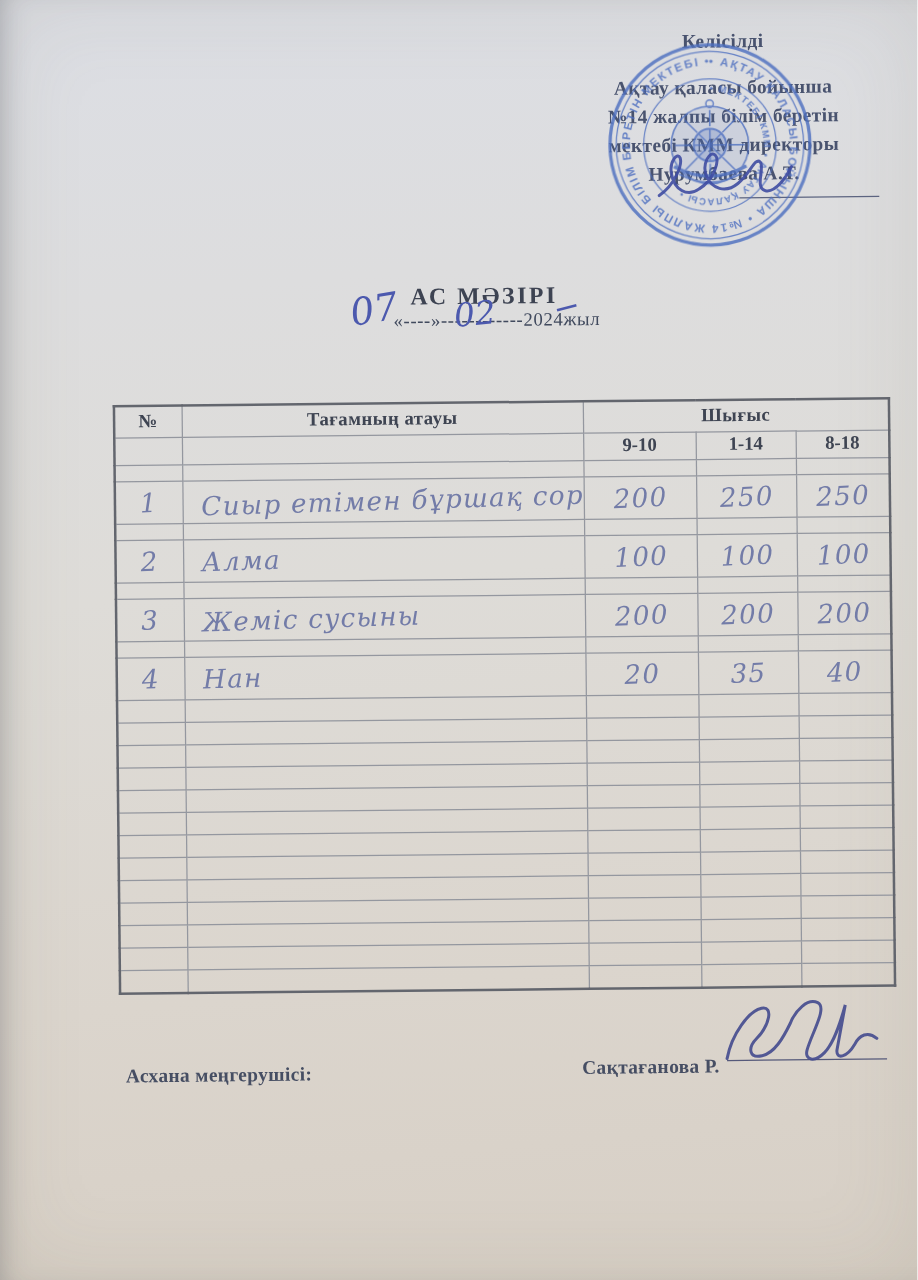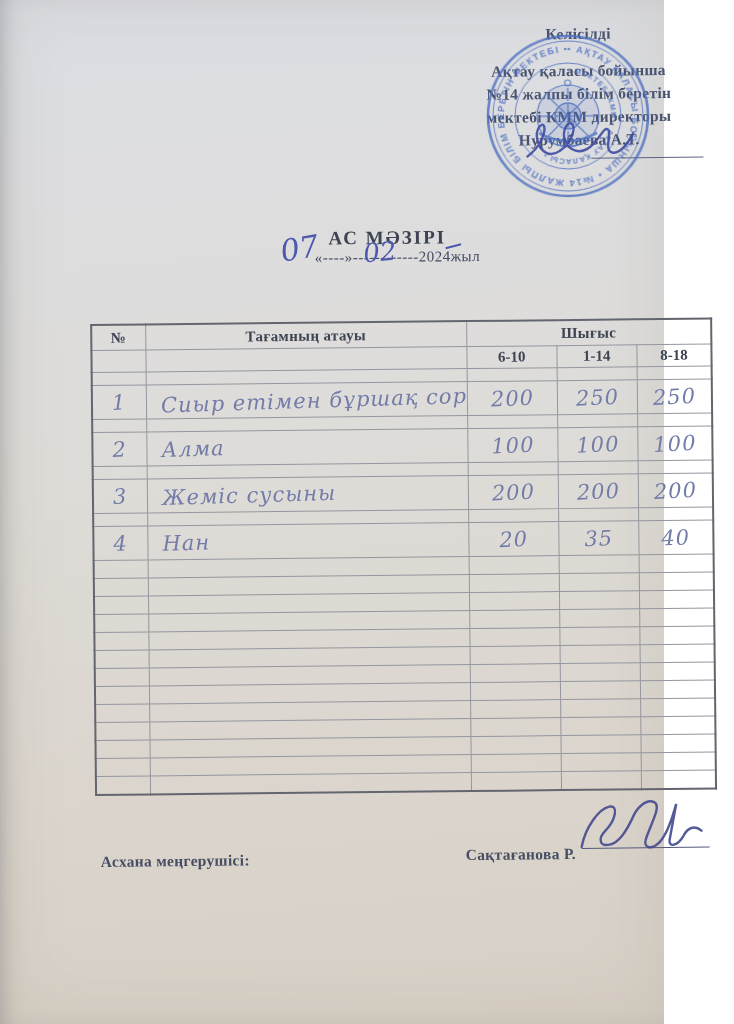--- a/index.html
+++ b/index.html
@@ -1,17 +1,17 @@
 <!DOCTYPE html>
 <html><head>
 <meta charset="utf-8">
 <style>
   html,body{margin:0;padding:0;}
   body{width:734px;height:1024px;overflow:hidden;font-family:"Liberation Serif","DejaVu Serif",serif;}
-  .page{position:relative;width:664px;height:1024px;
+  .page{position:relative;width:734px;height:1024px;
     background:linear-gradient(175deg,#dcdee4 0%,#dedcd8 45%,#dbd5cd 75%,#d7cfc5 100%);
     box-shadow:inset 14px 0 22px -14px rgba(70,72,82,.35), inset 0 0 70px rgba(120,110,95,.14);
   }
   .tilt{position:absolute;left:0;top:0;width:734px;height:1024px;transform:rotate(-0.6deg);transform-origin:380px 500px;}
 
   
   .approval{position:absolute;left:433px;top:24px;width:300px;text-align:center;
     color:#49536f;font-weight:bold;font-size:15.5px;line-height:23px;letter-spacing:.3px;}
   .approval .agreed{margin-bottom:14px;}
   .sig-underline{position:absolute;left:595px;top:160px;width:112px;border-bottom:1.5px solid #5c6480;}
@@ -131,21 +131,21 @@
       </colgroup>
       <tbody>
         <tr class="h1">
           <td>№</td>
           <td>Тағамның атауы</td>
           <td colspan="3">Шығыс</td>
         </tr>
         <tr class="h2">
           <td></td>
           <td></td>
-          <td>6-10</td>
+          <td>9-10</td>
           <td>1-14</td>
           <td>8-18</td>
         </tr>
         <tr class="thin">
           <td></td>
             <td></td>
             <td></td>
             <td></td>
             <td></td>
         </tr>

